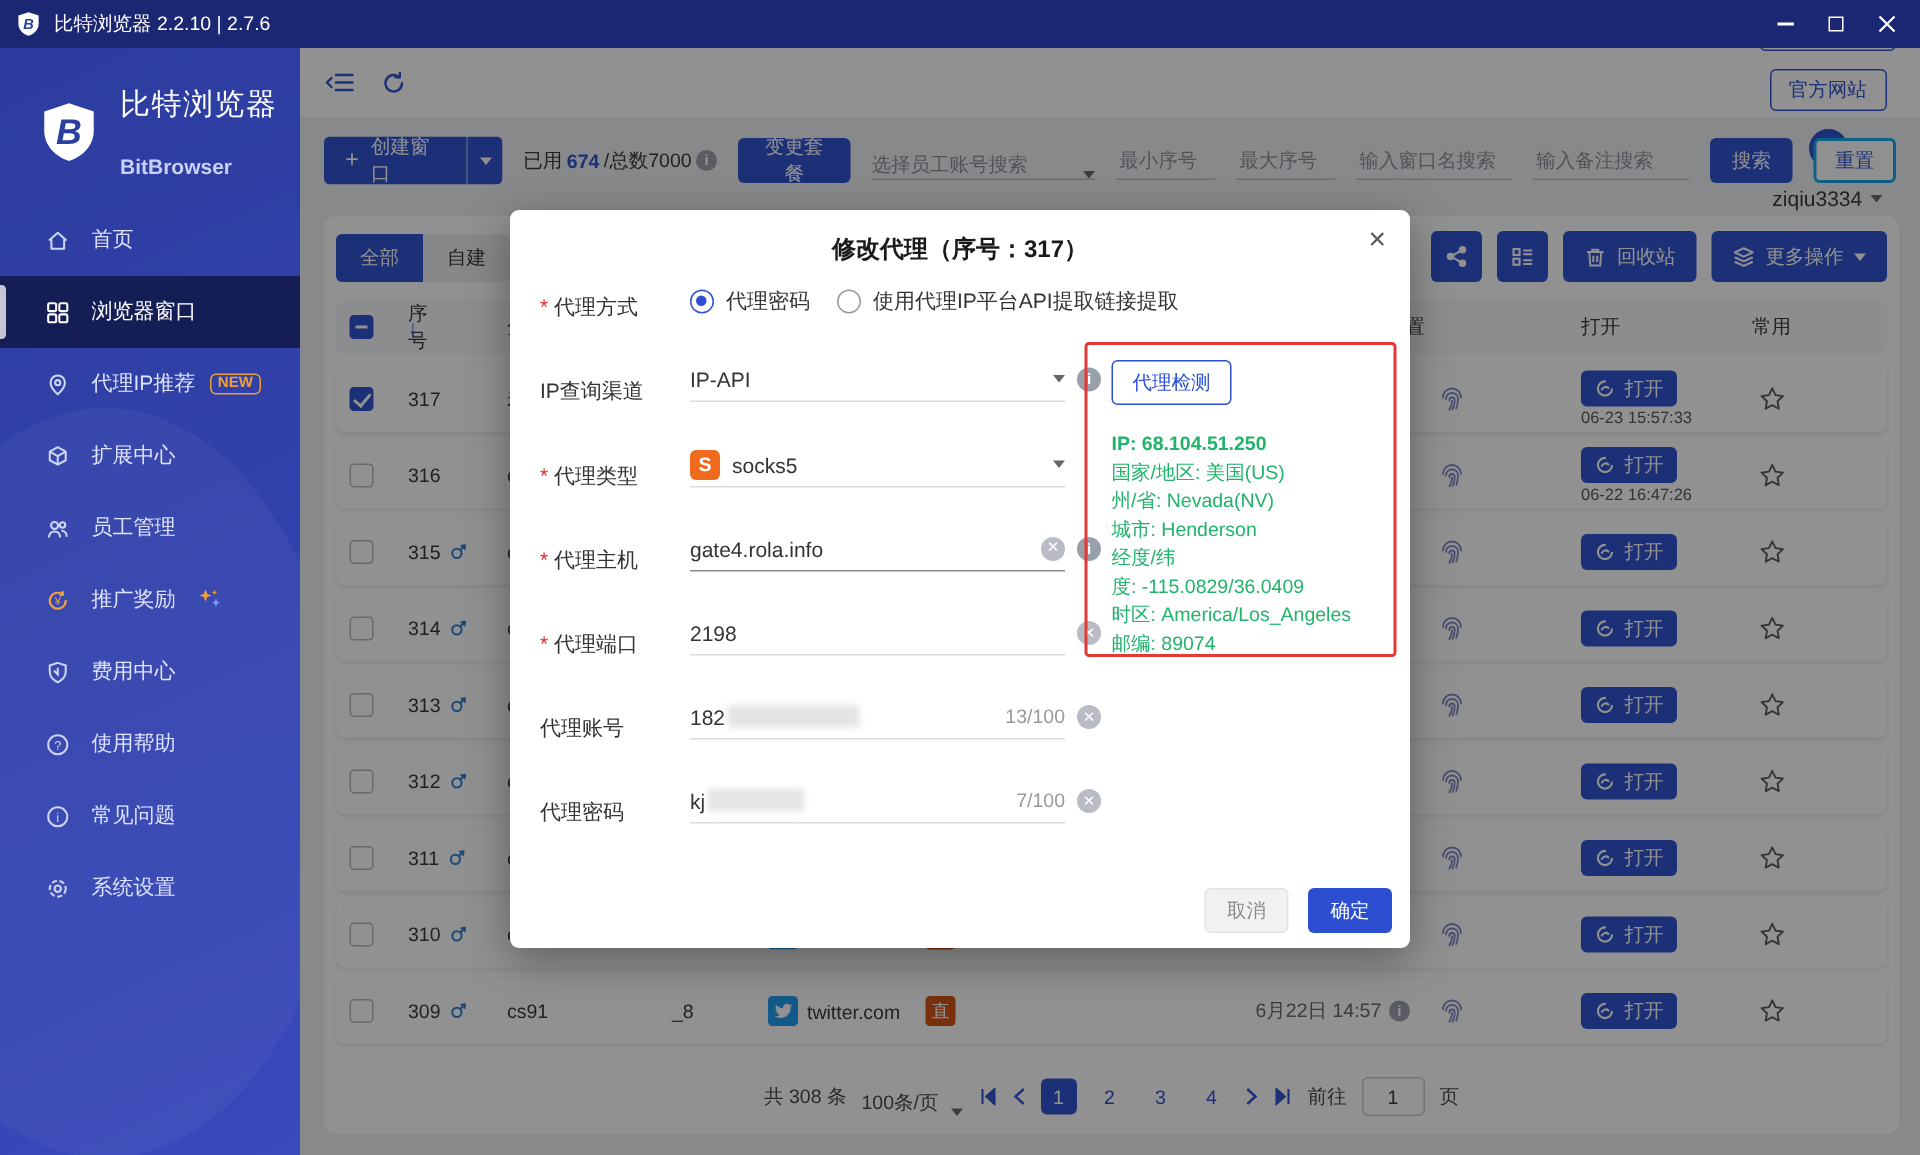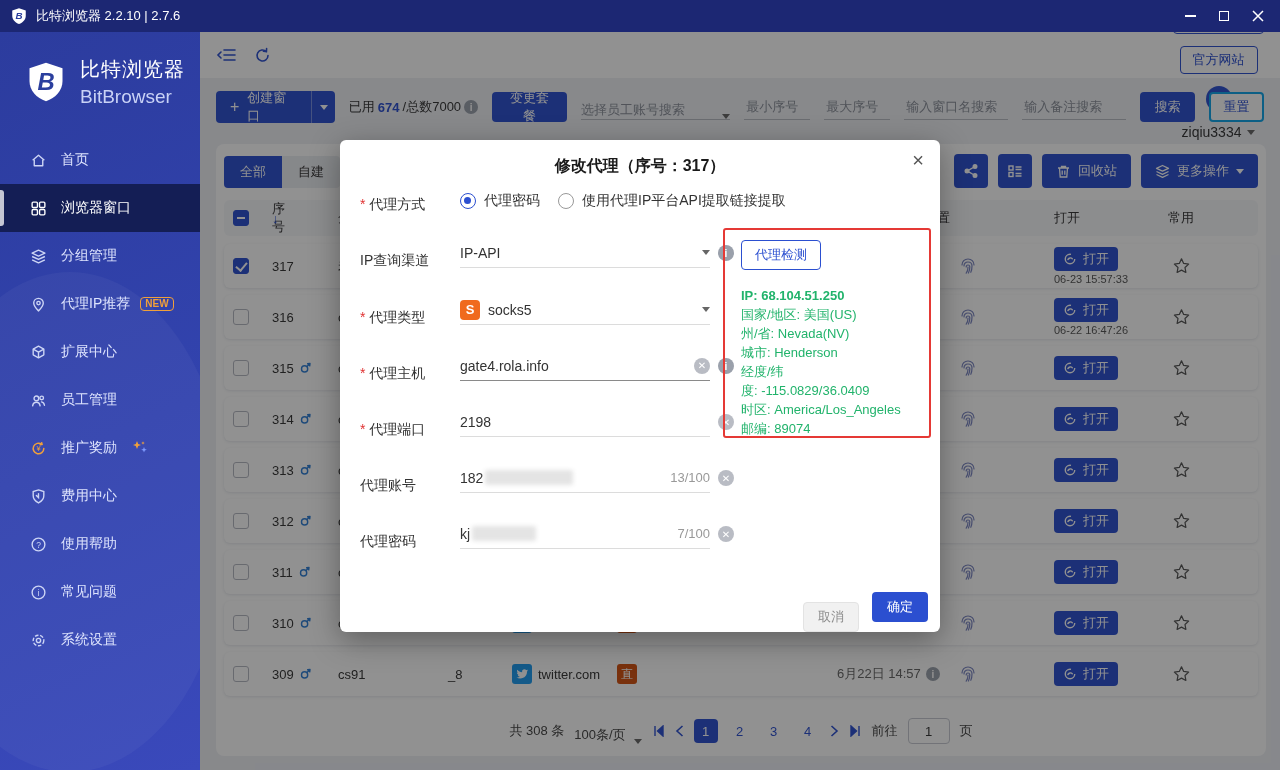--- a/index.html
+++ b/index.html
@@ -12,21 +12,21 @@
   .wc-min{right:76px;} .wc-max{right:42px;} .wc-close{right:8px;}
   .wc-min i{display:block;width:11px;height:0;border-top:2px solid #fff;}
   .wc-max i{display:block;width:10px;height:10px;border:1.5px solid #fff;}
   .wc-close svg{display:block;}
   
   #sidebar{position:absolute;left:0;top:32px;width:200px;height:738px;background:linear-gradient(155deg,#2c3c9e 0%,#3243ae 55%,#3a49bb 100%);z-index:55;overflow:hidden;}
   #sidebar .deco{position:absolute;left:-90px;top:240px;width:320px;height:500px;border-radius:50%;background:rgba(255,255,255,0.04);}
   .brand{position:absolute;left:24px;top:24px;display:flex;align-items:center;}
   .brand-txt{margin-left:12px;}
   .brand-cn{color:#fff;font-size:20px;letter-spacing:1px;}
-  .brand-en{color:#c9d2f6;font-size:19px;margin-top:3px;}
+  .brand-en{color:#c9d2f6;font-size:14px;margin-top:20px;font-weight:bold;}
   .menu{position:absolute;left:0;top:104px;width:200px;}
   .mi{position:relative;height:48px;display:flex;align-items:center;padding-left:30px;cursor:pointer;color:#dde3fd;font-size:14px;}
   .mi .ic{width:17px;height:17px;margin-right:14px;flex:0 0 17px;}
   .mi.active{background:#141e55;color:#fff;}
   .mi.active::before{content:"";position:absolute;left:0;top:6px;bottom:6px;width:4px;background:rgba(255,255,255,0.75);border-radius:0 3px 3px 0;}
   .newbadge{margin-left:10px;font-size:10px;font-weight:bold;color:#f0a03a;border:1.5px solid #f0a03a;border-radius:4px;padding:1px 4px;line-height:1;}
   .sparks{margin-left:12px;display:flex;align-items:center;}
   
   #content{position:absolute;left:200px;top:32px;right:0;bottom:0;background:#eef0f5;}
   #chead{position:absolute;left:0;top:0;right:0;height:46px;background:#fff;display:flex;align-items:center;padding:0 16px;}
@@ -98,21 +98,21 @@
   .radio{width:16px;height:16px;border-radius:50%;border:1.5px solid #2b4fd0;display:inline-block;position:relative;flex:0 0 16px;}
   .radio.sel::after{content:"";position:absolute;left:3px;top:3px;width:7px;height:7px;border-radius:50%;background:#2b4fd0;}
   .radio.off{border-color:#999;}
   .rlabel{font-size:14px;color:#333;}
   .stag{width:20px;height:20px;border-radius:4px;background:#f06a1d;color:#fff;font-weight:bold;font-size:13px;display:flex;align-items:center;justify-content:center;margin-right:8px;}
   .blur{display:inline-block;height:15px;background:#e4e4e4;border-radius:2px;filter:blur(2px);margin-left:2px;}
   #detectpanel{position:absolute;left:383px;top:88px;width:208px;height:210px;border:2px solid #e53935;border-radius:3px;}
   .detectbtn{position:absolute;left:16px;top:10px;height:30px;padding:0 13px;border:1px solid #2b4fd0;border-radius:4px;background:#fff;color:#2b4fd0;font-size:13px;display:flex;align-items:center;cursor:pointer;}
   .dlines{position:absolute;left:16px;top:56px;right:6px;font-size:13px;color:#21b36b;line-height:19px;}
   .dlines .ipline{font-weight:bold;}
-  .m-cancel{position:absolute;left:463px;top:452px;width:56px;height:30px;background:#f1f1f1;border:1px solid #e3e3e3;border-radius:4px;color:#8b8b8b;font-size:13px;cursor:pointer;margin-top:10px;}
+  .m-cancel{position:absolute;left:463px;top:452px;width:56px;height:30px;background:#f1f1f1;border:1px solid #e3e3e3;border-radius:4px;color:#8b8b8b;font-size:13px;cursor:pointer;}
   .m-ok{position:absolute;left:532px;top:452px;width:56px;height:30px;background:#2b4fd0;border:none;border-radius:4px;color:#fff;font-size:13px;cursor:pointer;}
   svg{display:block;}
 </style>
 </head>
 <body>
 
 <svg width="0" height="0" style="position:absolute">
   <defs>
     <symbol id="sym-fp" viewBox="0 0 20 20">
       <g fill="none" stroke="#7b86c2" stroke-width="1.2" stroke-linecap="round">
@@ -194,30 +194,20 @@
             <rect x="2" y="2" width="5" height="5" rx="1"></rect>
             <rect x="9" y="2" width="5" height="5" rx="1"></rect>
             <rect x="2" y="9" width="5" height="5" rx="1"></rect>
             <rect x="9" y="9" width="5" height="5" rx="1"></rect>
           </g>
         </svg>
       <span>浏览器窗口</span>
     </div>
     <div class="mi">
       <svg class="ic" viewBox="0 0 16 16">
-          <g fill="none" stroke="#cdd5f5" stroke-width="1.3" stroke-linejoin="round">
-            <path d="M8 2l6 2.8L8 7.6 2 4.8z"></path>
-            <path d="M2 8l6 2.8L14 8"></path>
-            <path d="M2 11.2L8 14l6-2.8"></path>
-          </g>
-        </svg>
-      <span>分组管理</span>
-    </div>
-    <div class="mi">
-      <svg class="ic" viewBox="0 0 16 16">
           <g fill="none" stroke="#cdd5f5" stroke-width="1.3">
             <path d="M8 14S3.5 9.8 3.5 6.7a4.5 4.5 0 0 1 9 0C12.5 9.8 8 14 8 14z"></path>
             <circle cx="8" cy="6.7" r="1.6"></circle>
           </g>
         </svg>
       <span>代理IP推荐</span>
       <span class="newbadge">NEW</span>
     </div>
     <div class="mi">
       <svg class="ic" viewBox="0 0 16 16">

